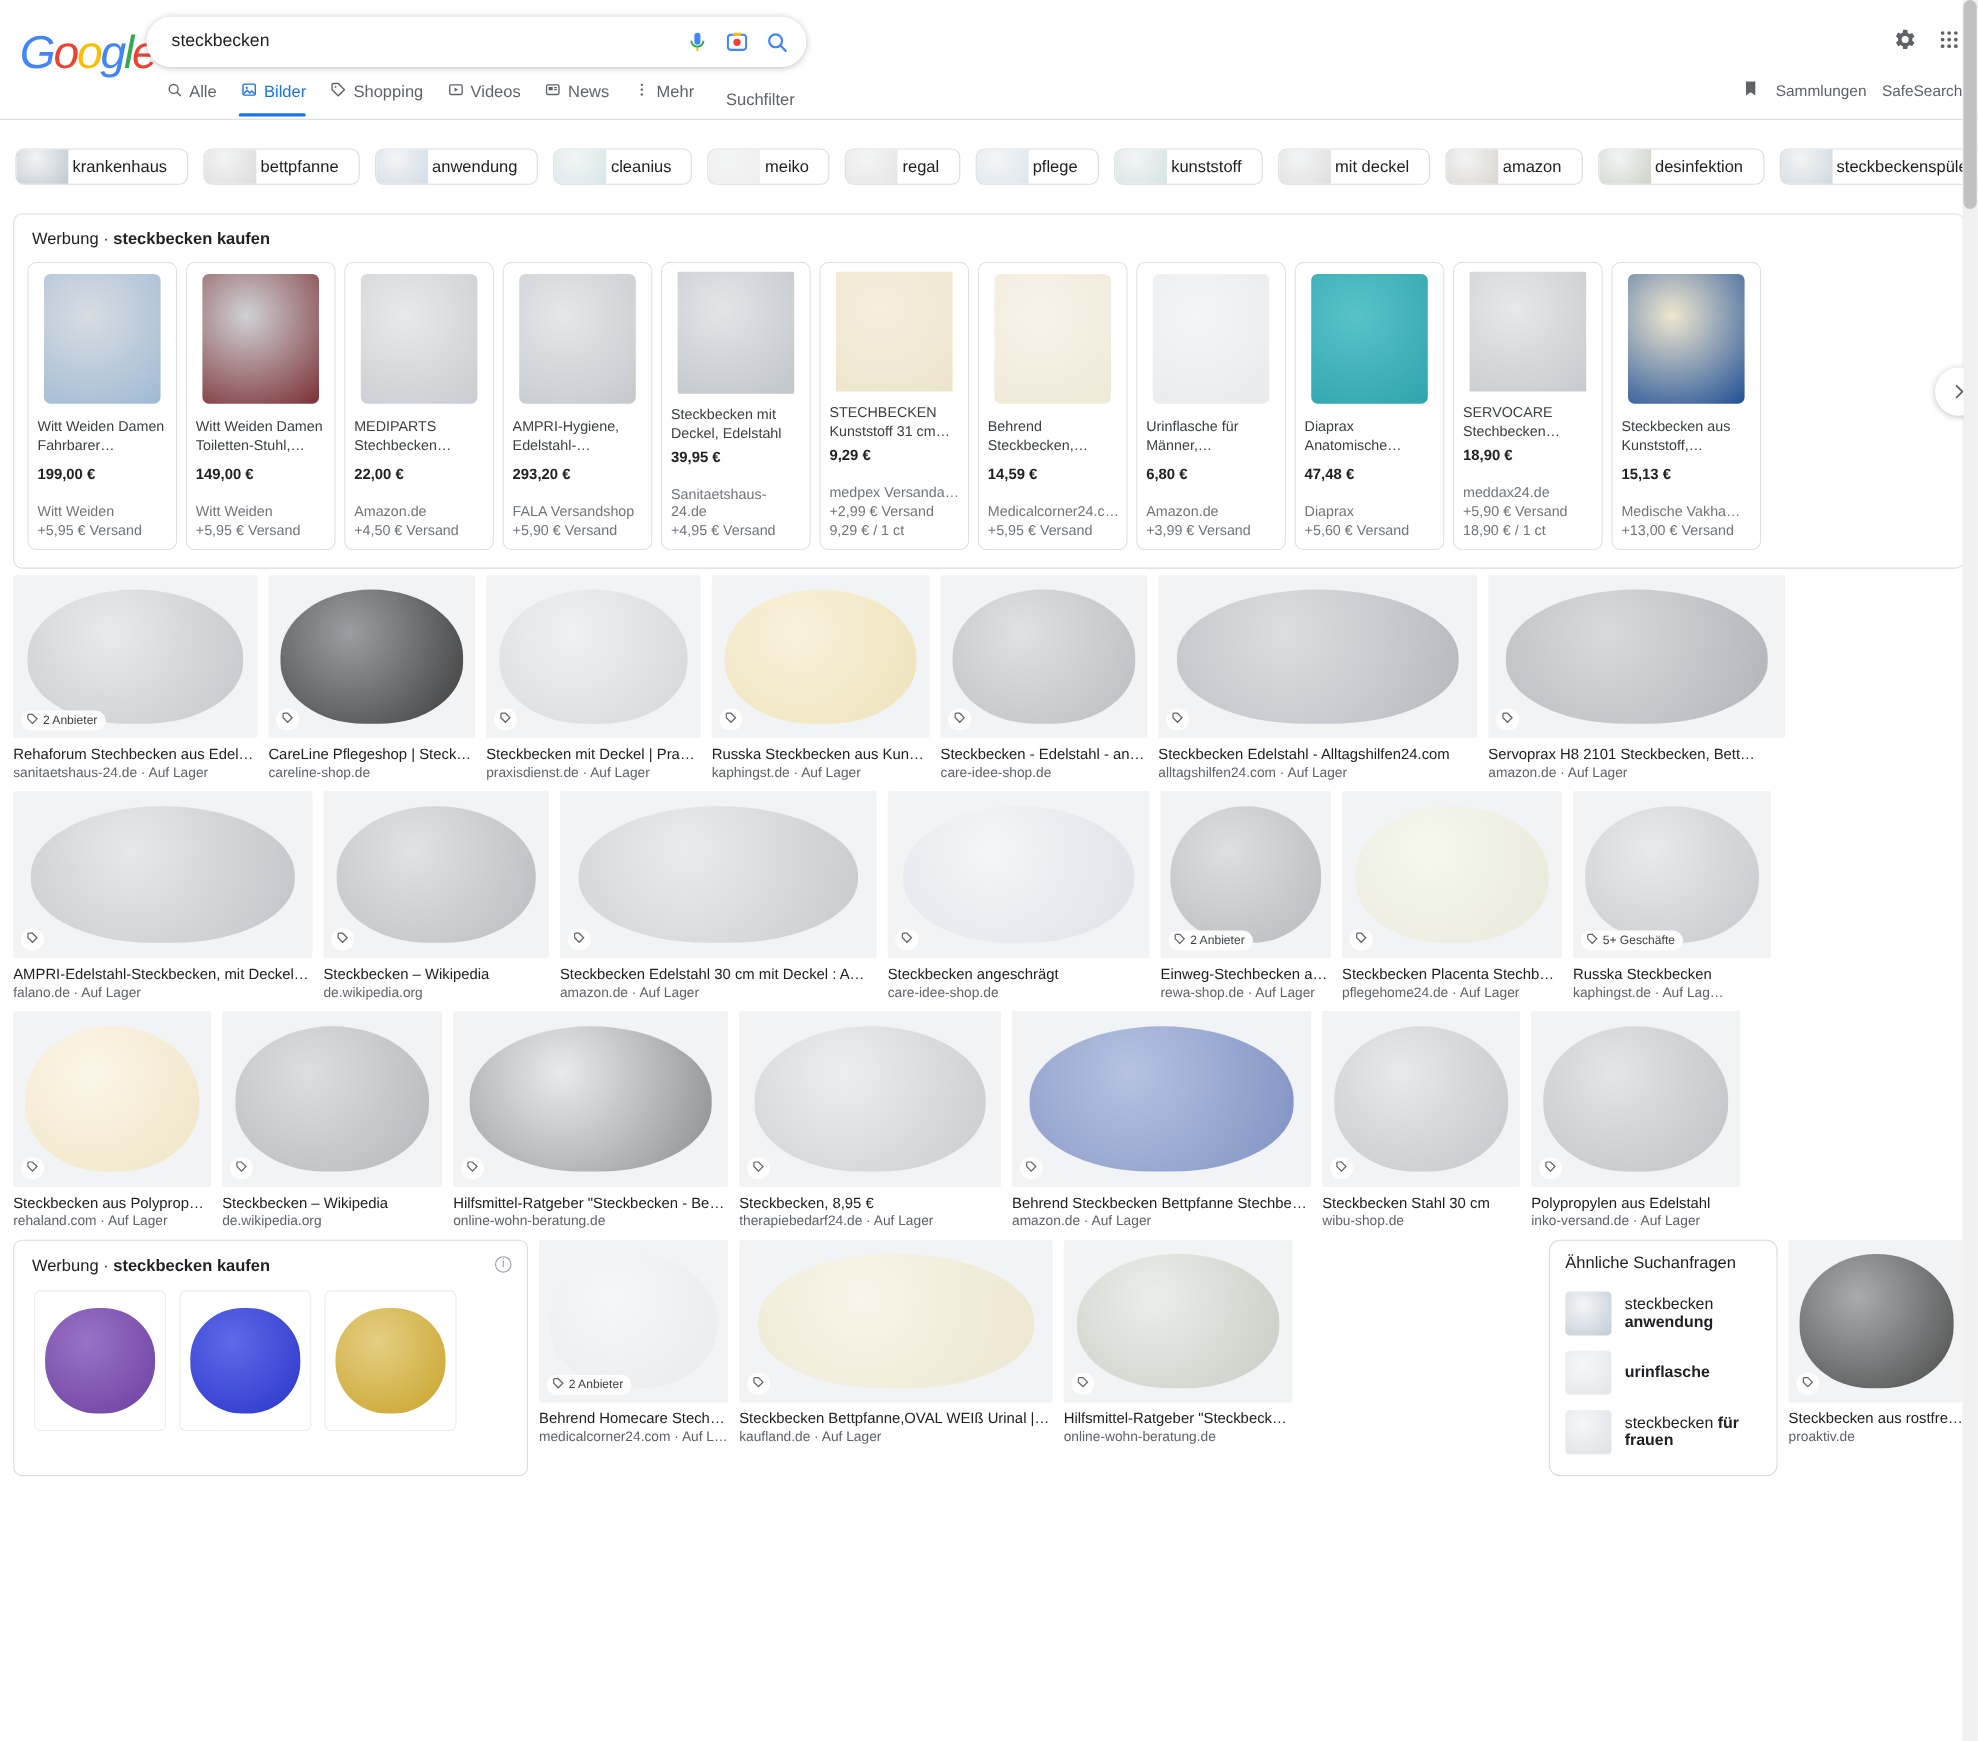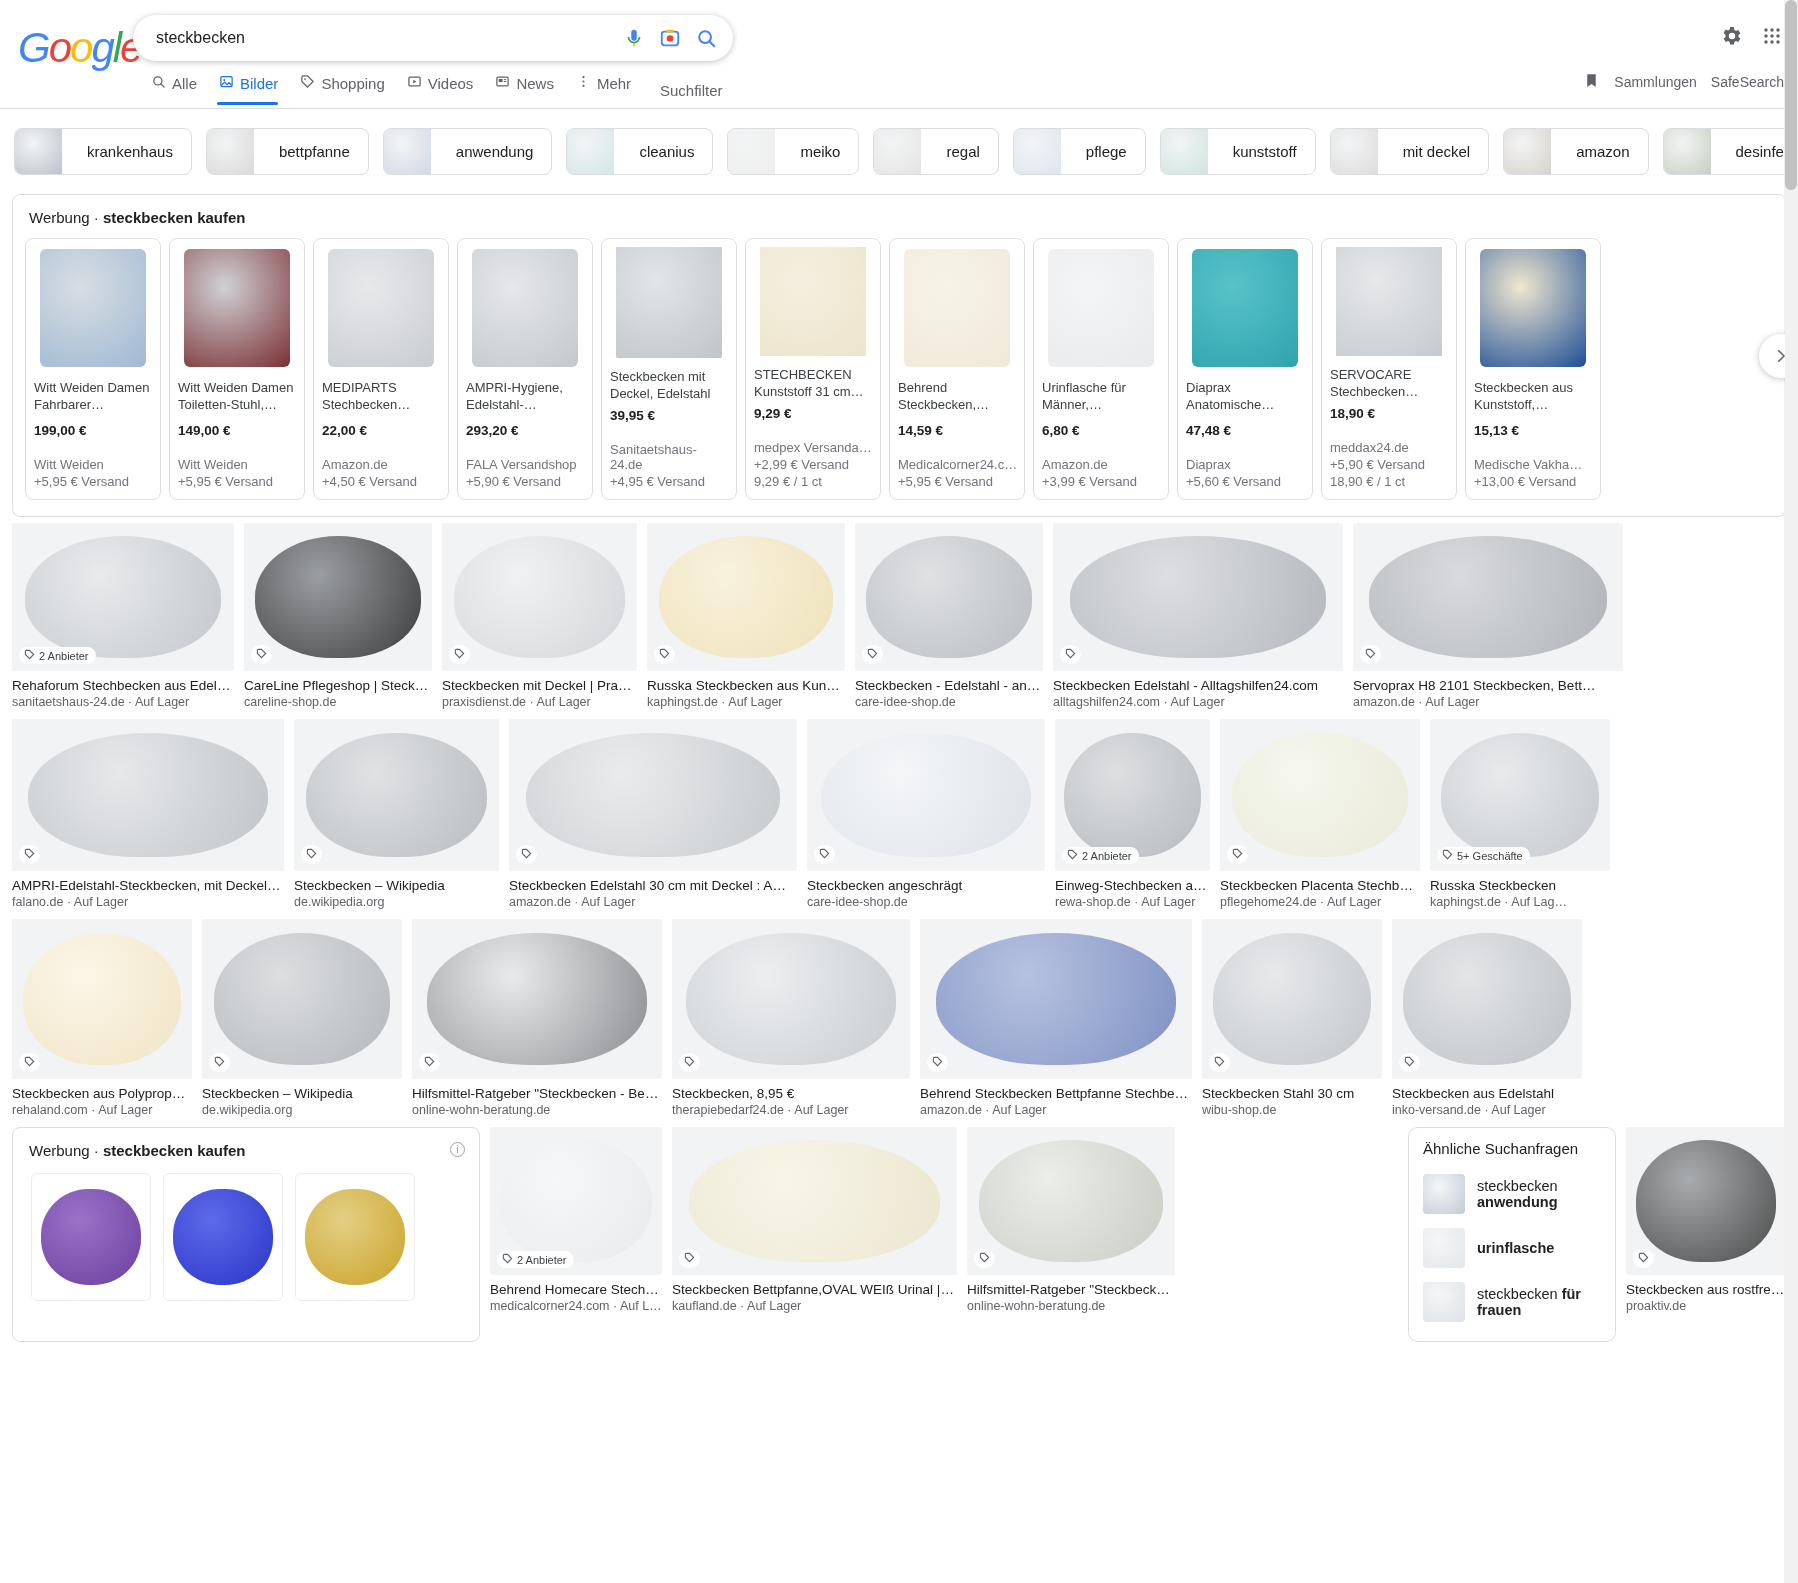--- a/index.html
+++ b/index.html
@@ -47,21 +47,21 @@
   .suchfilter { position:absolute; left:660px; top:82px; font-size:15px; color:#5f6368; cursor:pointer; }
 
   .hdr-right { position:absolute; right:14px; top:24px; display:flex; align-items:center; gap:16px; }
   .hdr-right2 { position:absolute; right:14px; top:72px; display:flex; align-items:center; gap:14px; font-size:14px; color:#5f6368; }
 
   .header-rule { position:absolute; left:0; right:0; top:108px; height:1px; background:#dadce0; }
 
   
   .chips { position:relative; display:flex; gap:14px; padding:12px 14px 14px 14px; align-items:center; overflow:hidden; height:75px; }
   .chip {
-    display:flex; align-items:center; gap:25px; height:47px;
+    display:flex; align-items:center; gap:4px; height:33px;
     border:1px solid #dadce0; border-radius:8px; padding:0 18px 0 0;
     background:#fff; cursor:pointer; flex:0 0 auto; overflow:hidden;
   }
   .chip-thumb { width:47px; height:45px; flex:0 0 auto; background:#e8eaed; }
   .chip-label { font-size:15px; color:#202124; white-space:nowrap; }
 
   
   .ads-card {
     margin:4px 12px 0 12px; border:1px solid #dadce0; border-radius:8px;
     padding:14px 0 16px 0; position:relative; overflow:hidden;
@@ -673,21 +673,21 @@
   </div>
       <div class="tile" style="width:190px">
     <div class="tile-img" style="width:190px;height:160px">
       <div class="ph" style="background:radial-gradient(circle at 38% 32%, #e3e5e7, #bdc1c5); border-radius:50% 50% 46% 46%;"></div>
       <div class="badge-prod" style="padding:3px 5px">
          <span><svg width="11" height="11" viewBox="0 0 24 24">
                 <path d="M12 3H5a2 2 0 0 0-2 2v7l9 9 9-9-9-9z" fill="none" stroke="#5f6368" stroke-width="2.4"></path>
               </svg></span>
           </div>
     </div>
-    <div class="tile-title">Steckbecken aus Edelstahl</div>
+    <div class="tile-title">Polypropylen aus Edelstahl</div>
     <div class="tile-src">inko-versand.de · Auf Lager</div>
   </div>
   </div>
   </div>
 
 <div style="display:flex; gap:10px; padding:0 12px;">
   <div class="bottom-ads" style="width:468px;">
     <div class="ads-head">
       <span class="w">Werbung</span>
       <span>·</span>

